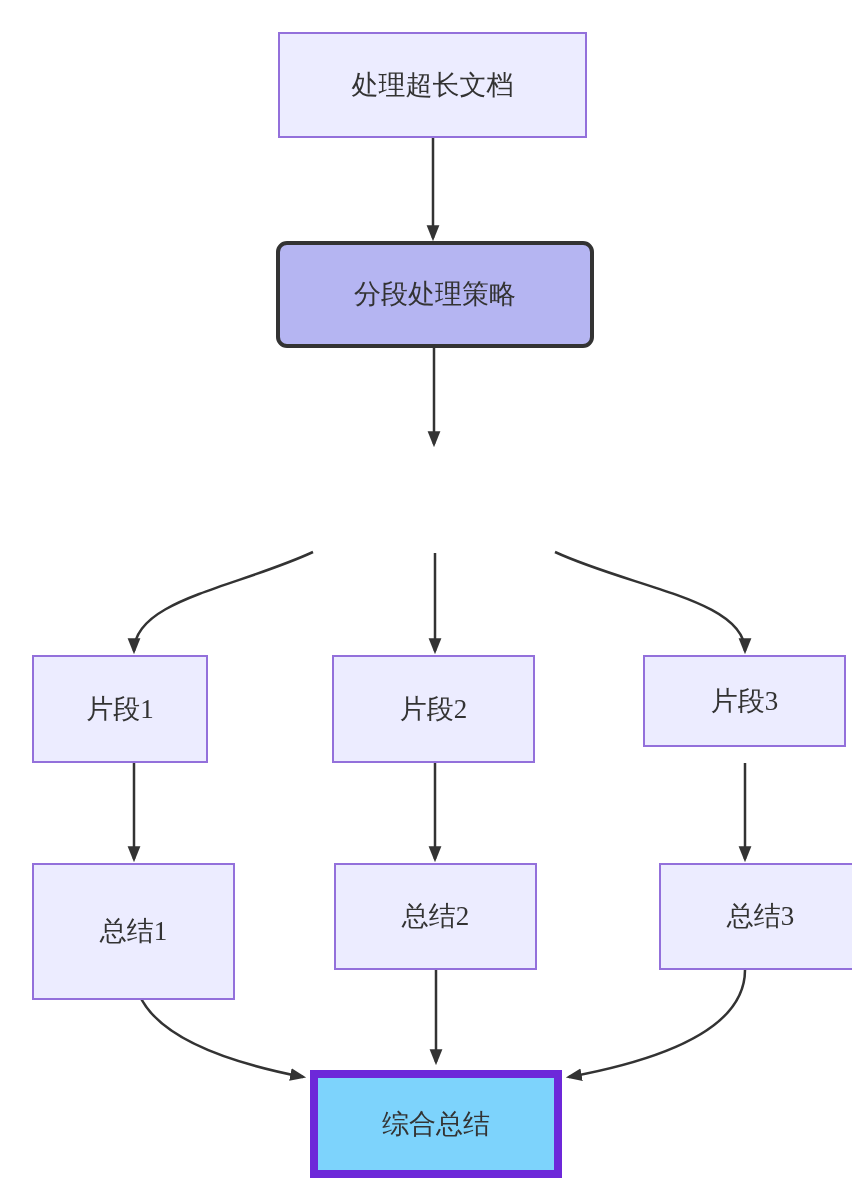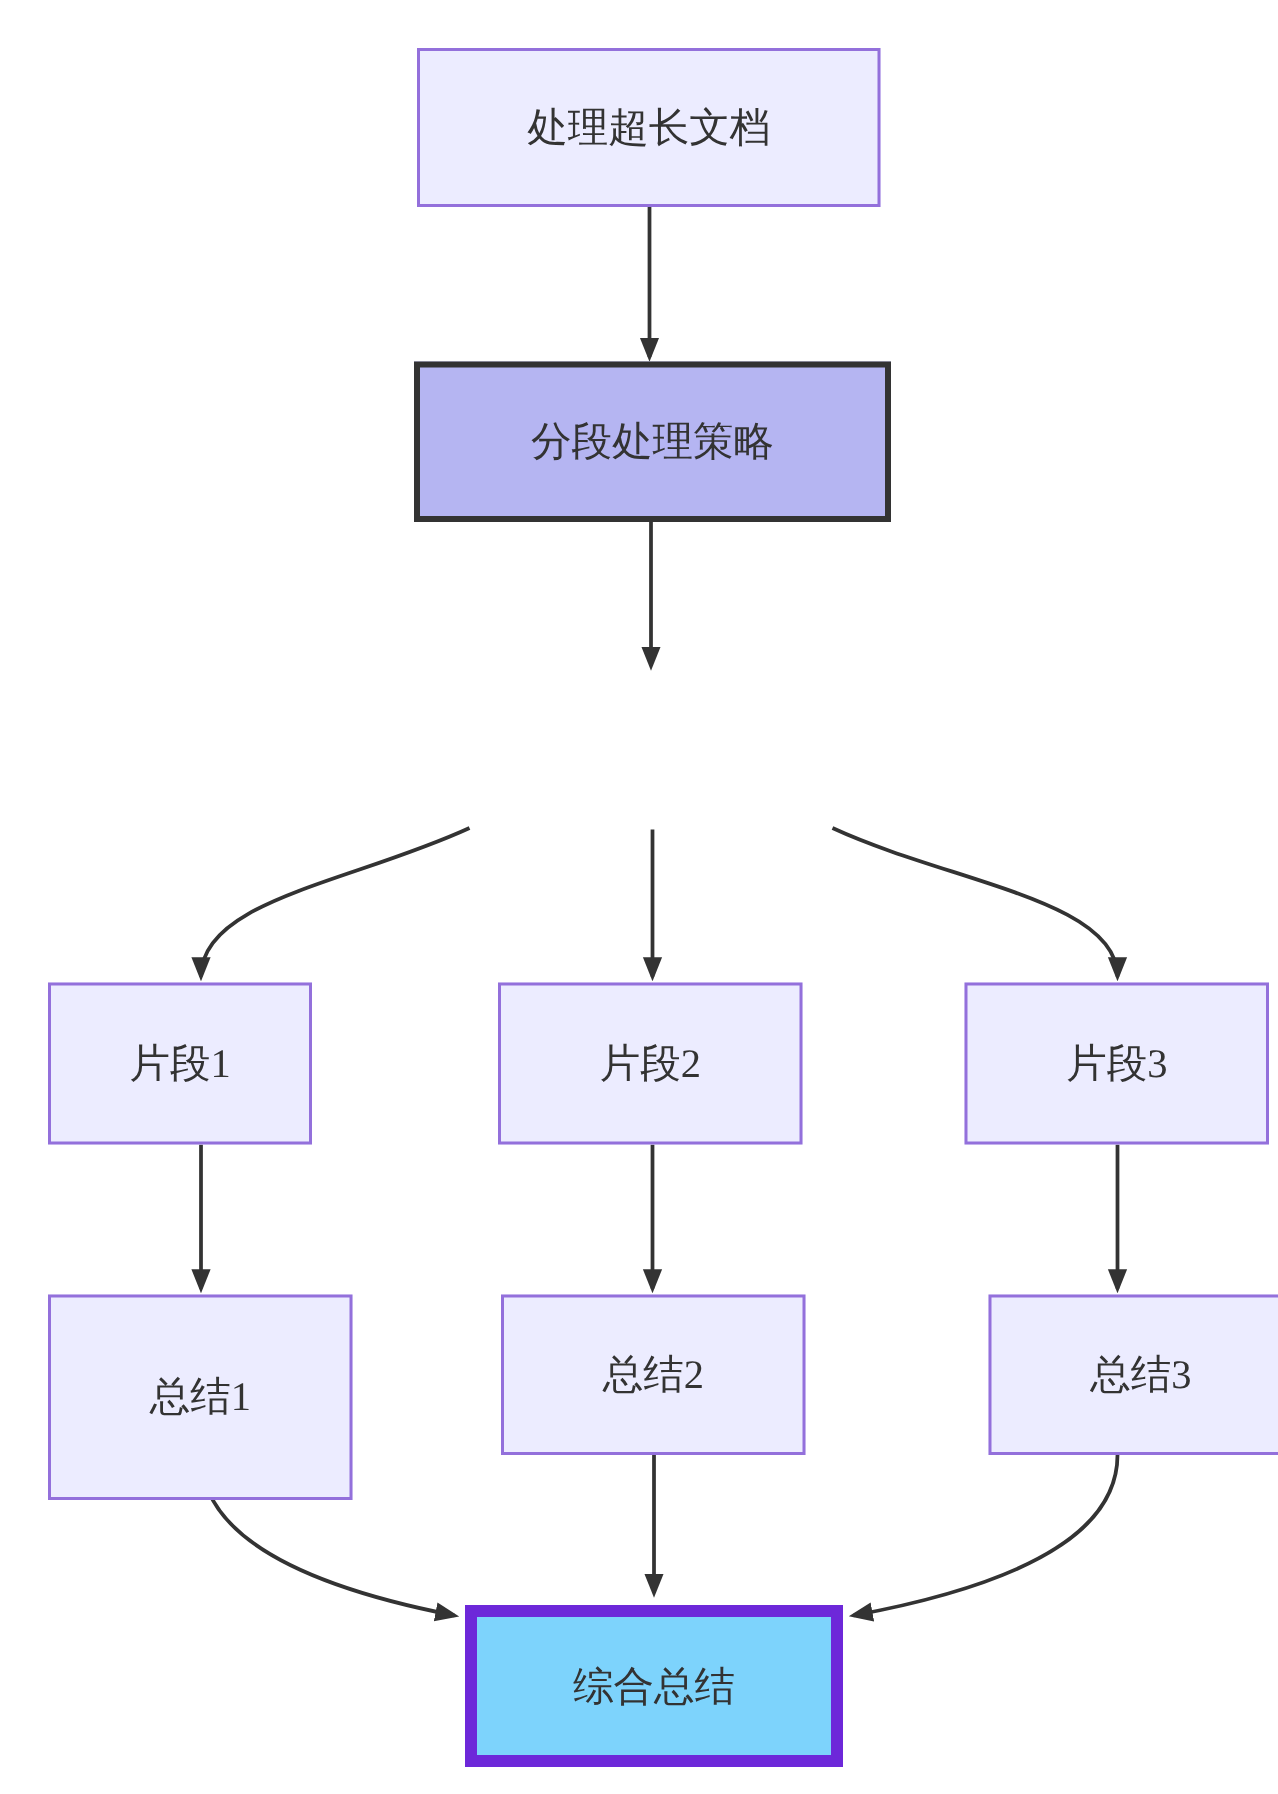--- a/index.html
+++ b/index.html
@@ -37,25 +37,25 @@
   }
   .node.hl-purple {
     background: #b5b5f2;
     border: 4px solid #333333;
   }
   .node.hl-green {
     background: #7dd3fc;
     border: 8px solid #6d28d9;
   }
   #n-top      { left: 278px; top: 32px;   width: 309px; height: 106px; }
-  #n-strategy { left: 276px; top: 241px;  width: 318px; height: 107px; }
+  #n-strategy { left: 276px; top: 241px;  width: 318px; height: 107px; border-radius: 11px; }
   #n-doc      { left: 310px; top: 447px;  width: 248px; height: 106px; }
   #n-seg1     { left: 32px;  top: 655px;  width: 176px; height: 108px; }
   #n-seg2     { left: 332px; top: 655px;  width: 203px; height: 108px; }
-  #n-seg3     { left: 643px; top: 655px;  width: 203px; height: 108px; }
+  #n-seg3     { left: 643px; top: 655px;  width: 203px; height: 92px; }
   #n-sum1     { left: 32px;  top: 863px;  width: 203px; height: 137px; }
   #n-sum2     { left: 334px; top: 863px;  width: 203px; height: 107px; }
   #n-sum3     { left: 659px; top: 863px;  width: 203px; height: 107px; }
   #n-final    { left: 310px; top: 1070px; width: 252px; height: 108px; }
 </style>
 </head>
 <body>
 
 <div id="canvas">
 

